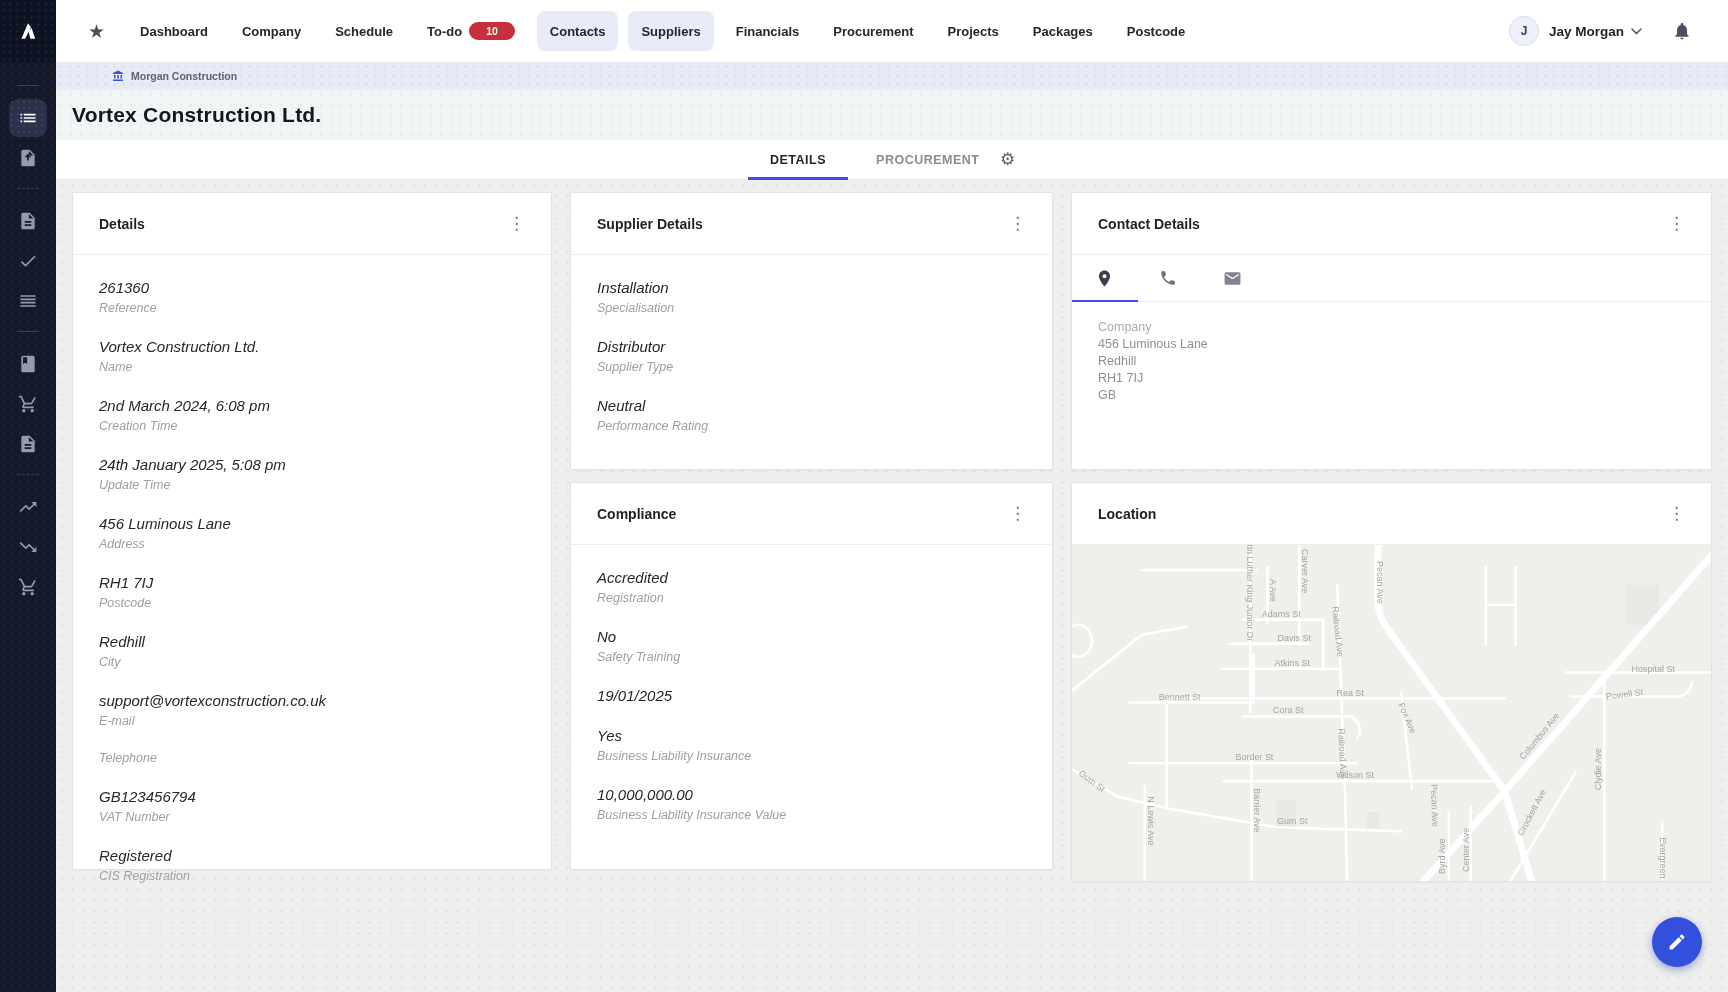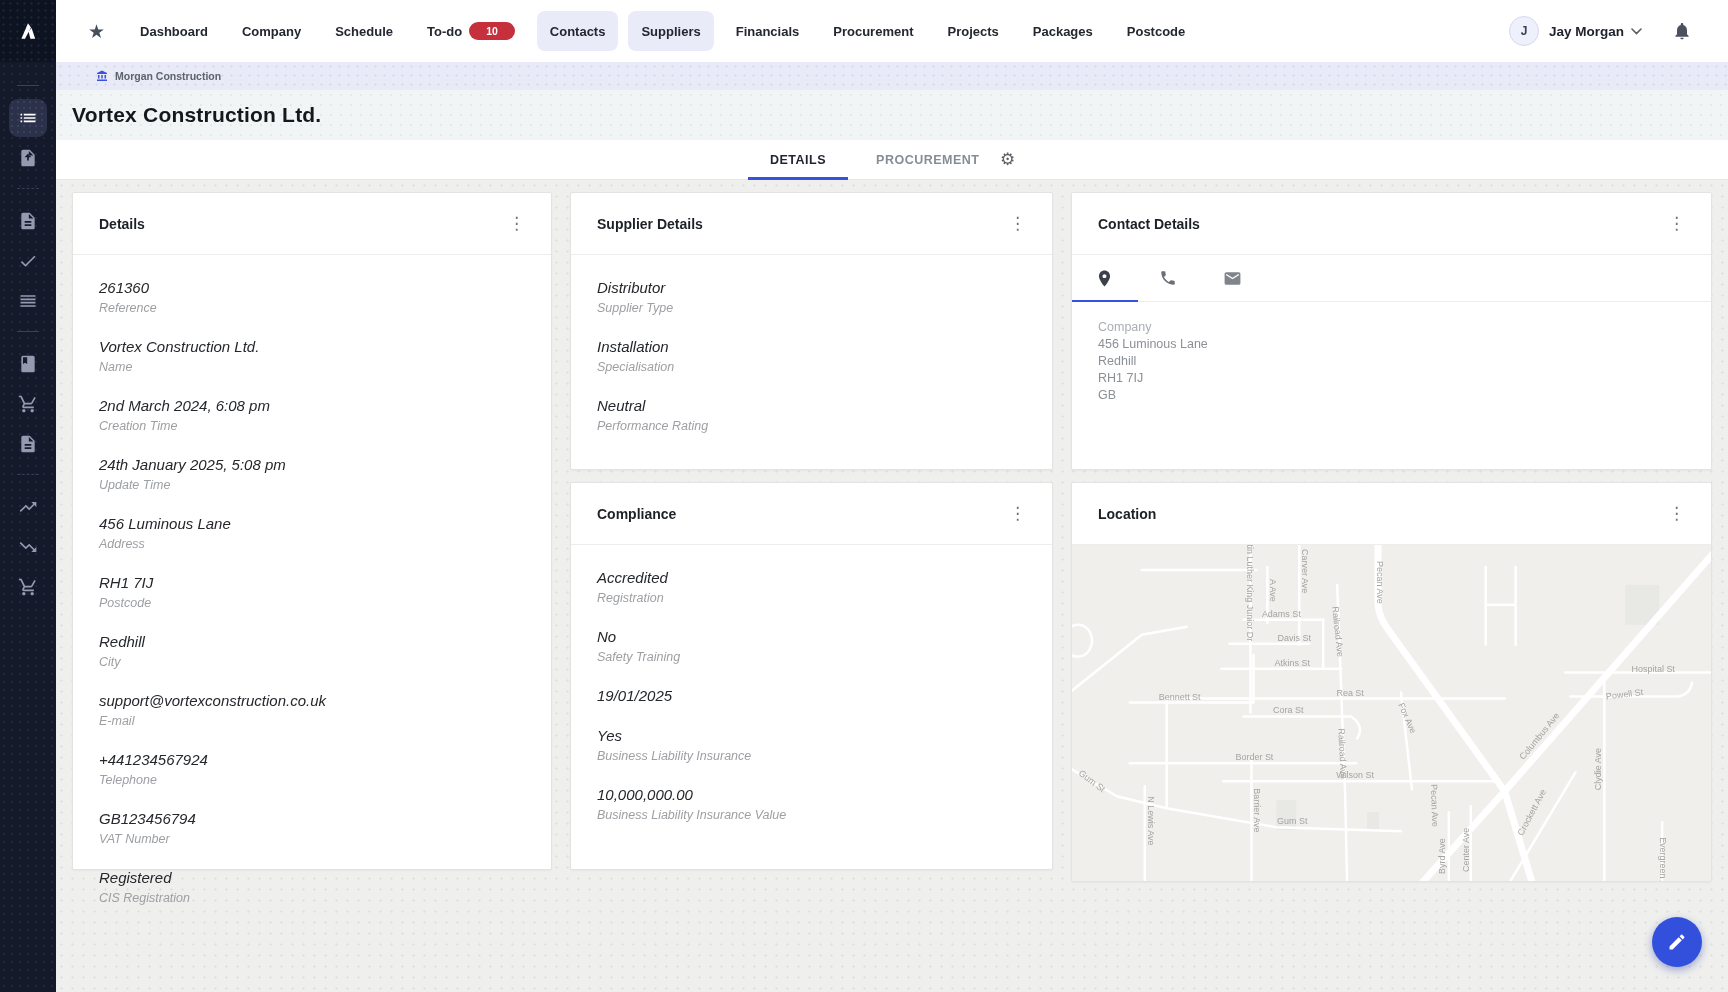--- a/index.html
+++ b/index.html
@@ -34,21 +34,21 @@
   .side-icon { width:38px; height:38px; display:flex; align-items:center; justify-content:center;
     border-radius:9px; margin-bottom:2px; cursor:pointer; }
   .side-icon svg { fill:#949bb1; }
   .side-icon.active { background-color:#2b3148;
     background-image:radial-gradient(#3a4160 1px, transparent 1.2px); background-size:6px 6px; }
   .side-icon.active svg { fill:#ffffff; }
 
   
   .breadcrumb { position:absolute; left:56px; top:62px; right:0; height:28px; background-color:#e8eaf7;
     background-image:radial-gradient(#dadded 1px, transparent 1.2px); background-size:9px 9px;
-    display:flex; align-items:center; padding-left:40px; }
+    display:flex; align-items:center; padding-left:56px; }
   .crumb { display:flex; align-items:center; gap:7px; cursor:pointer; }
   .crumb-label { font-size:10.5px; font-weight:600; color:#5d646c; }
   .titleband { position:absolute; left:56px; top:90px; right:0; height:50px; background-color:#f2f5f6;
     background-image:radial-gradient(#e4e9e9 1px, transparent 1.2px); background-size:10px 10px;
     display:flex; align-items:center; padding-left:16px; }
   .page-title { font-size:21px; font-weight:600; color:#14171c; letter-spacing:.2px; }
   .tabbar { position:absolute; left:56px; top:140px; right:0; height:40px; background:#fff;
     border-bottom:1px solid #e7e7e5; }
   .tabs { position:absolute; left:692px; top:0; height:40px; display:flex; gap:6px; }
   .tab { position:relative; height:40px; display:flex; align-items:center; padding:0 22px;
@@ -251,21 +251,20 @@
         </div>
         <div class="field">
           <div class="fv">Redhill</div>
           <div class="fl">City</div>
         </div>
         <div class="field">
           <div class="fv">support@vortexconstruction.co.uk</div>
           <div class="fl">E-mail</div>
         </div>
         <div class="field">
-          <div class="fv">+441234567924</div>
           <div class="fl">Telephone</div>
         </div>
         <div class="field">
           <div class="fv">GB123456794</div>
           <div class="fl">VAT Number</div>
         </div>
         <div class="field">
           <div class="fv">Registered</div>
           <div class="fl">CIS Registration</div>
         </div>
@@ -274,26 +273,26 @@
   </div>
 
   <div class="col col2">
     <div class="card h278">
       <div class="card-head">
         <span class="card-title">Supplier Details</span>
         <span class="kebab">⋮</span>
       </div>
       <div class="fields">
         <div class="field">
+          <div class="fv">Installation</div>
+          <div class="fl">Specialisation</div>
+        </div>
+        <div class="field">
           <div class="fv">Distributor</div>
           <div class="fl">Supplier Type</div>
-        </div>
-        <div class="field">
-          <div class="fv">Installation</div>
-          <div class="fl">Specialisation</div>
         </div>
         <div class="field">
           <div class="fv">Neutral</div>
           <div class="fl">Performance Rating</div>
         </div>
       </div>
     </div>
 
     <div class="card h388">
       <div class="card-head">

